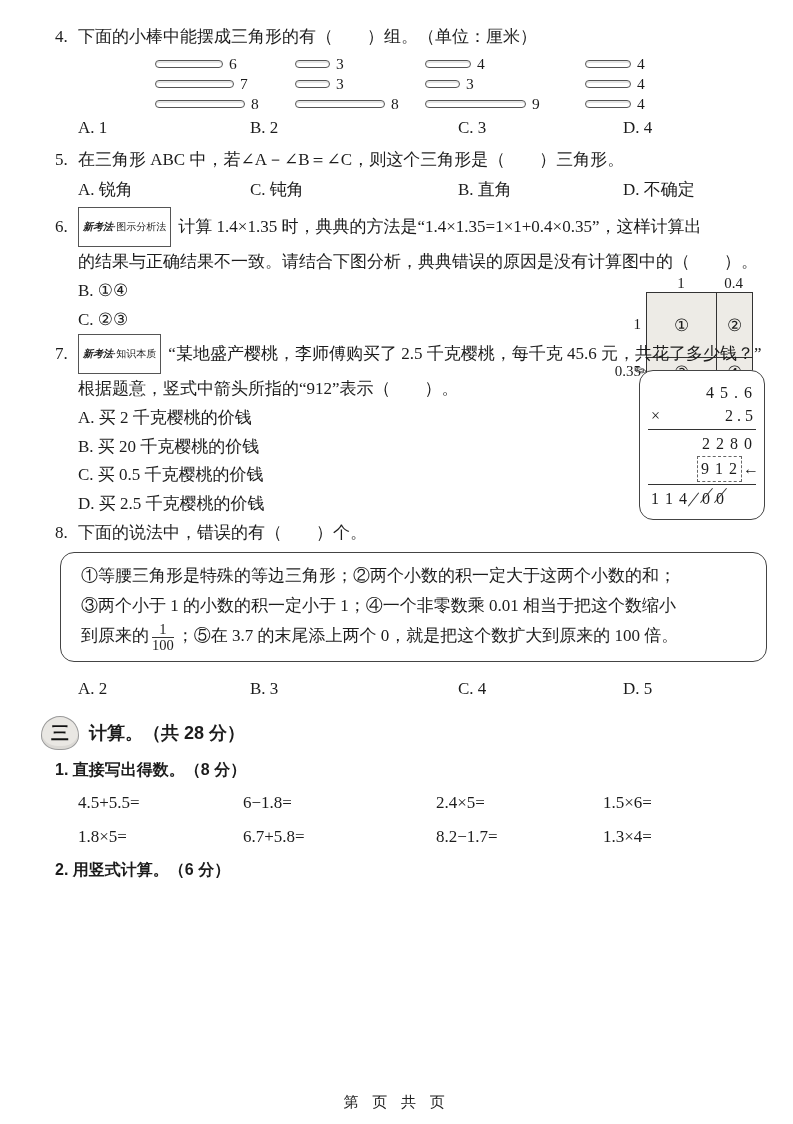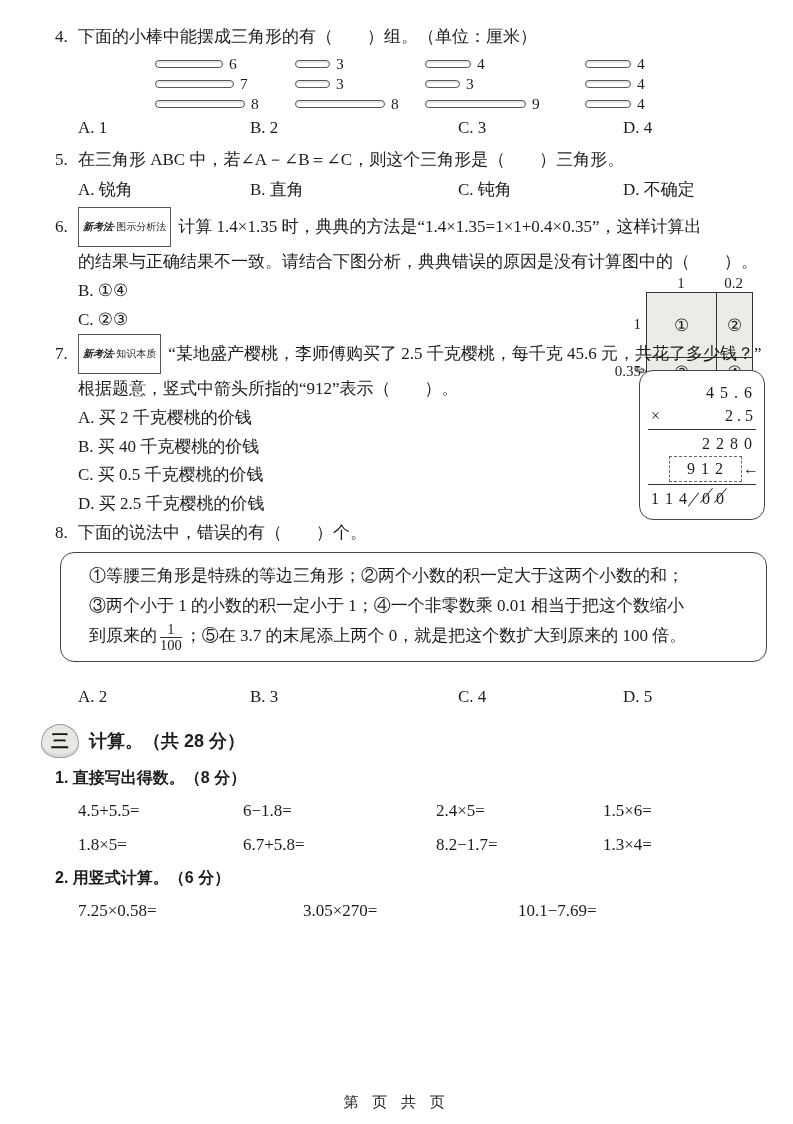--- a/index.html
+++ b/index.html
@@ -57,32 +57,32 @@
   
   .q7-wrap{position:relative;}
   .vcalc{position:absolute;right:2px;top:36px;width:102px;border:1.6px solid #444;
          border-radius:14px;padding:10px 11px 8px 11px;font-size:16px;background:#fff;}
   .vc-doodle{position:absolute;top:-9px;left:-5px;font-size:15px;color:#333;
              transform:rotate(-30deg);}
   .vc-row{text-align:right;letter-spacing:1px;line-height:23px;white-space:nowrap;}
   .vc-op{display:flex;justify-content:space-between;line-height:23px;}
   .vc-rule{border-top:1.4px solid #333;margin:2px -3px;}
   .vc-box-row{display:flex;justify-content:flex-end;align-items:center;line-height:24px;margin:1px 0;}
-  .vc-dashed{border:1.4px dashed #666;padding:0 17px;letter-spacing:1px;}
+  .vc-dashed{border:1.4px dashed #666;padding:0 3px;letter-spacing:1px;}
   .vc-arrow{margin-left:1px;margin-right:-6px;}
   .vc-res{display:flex;align-items:center;line-height:24px;letter-spacing:1px;}
   .decmark{display:inline-block;width:0;height:17px;border-left:1.4px solid #333;
            transform:rotate(38deg);margin:0 3px 0 5px;}
   .struck{position:relative;margin-left:5px;}
   .struck::after{content:"";position:absolute;left:45%;top:-1px;height:19px;
                  border-left:1.4px solid #333;transform:rotate(40deg);}
 
   
-  .q8-box{margin:4px 0 20px 5px;border:1.6px solid #444;border-radius:14px;
-          padding:8px 28px;line-height:30px;}
+  .q8-box{margin:4px 0 12px 5px;border:1.6px solid #444;border-radius:14px;
+          padding:8px 20px;line-height:30px;}
   .frac{display:inline-block;text-align:center;vertical-align:-9px;line-height:1.05;
         margin:0 3px;font-size:14.5px;}
   .frac-n{display:block;border-bottom:1.3px solid #333;padding:0 4px;}
   .frac-d{display:block;}
 
   
   .sec-head{display:flex;align-items:center;gap:10px;margin:12px 0 4px -14px;
             font-family:"Liberation Sans","DejaVu Sans",sans-serif;font-weight:bold;font-size:18px;}
   .sec-badge{flex:0 0 36px;height:32px;background:#e9e7e3;border:1.6px solid #9a9a9a;
              border-radius:55% 55% 50% 50%/62% 62% 45% 45%;display:flex;align-items:center;
@@ -177,39 +177,39 @@
       <span>C. 3</span>
       <span>D. 4</span>
     </div>
 
     <div class="qline">
       <span class="qnum">5.</span>
       <span class="qtext">在三角形 ABC 中，若∠A－∠B＝∠C，则这个三角形是（　　）三角形。</span>
     </div>
     <div class="opts4">
       <span>A. 锐角</span>
+      <span>C. 钝角</span>
       <span>B. 直角</span>
-      <span>C. 钝角</span>
       <span>D. 不确定</span>
     </div>
 
     <div class="qline">
       <span class="qnum">6.</span>
       <span class="qtext"><span class="badge"><span class="bp">新考法</span><span>·图示分析法</span></span><span>计算 1.4×1.35 时，典典的方法是“1.4×1.35=1×1+0.4×0.35”，这样计算出</span></span>
     </div>
     <div class="indent">的结果与正确结果不一致。请结合下图分析，典典错误的原因是没有计算图中的（　　）。</div>
 
     <div class="q6-wrap">
       <div class="vopt">B. ①④</div>
       <div class="vopt">C. ②③</div>
 
       <div class="mult-diagram">
         <div class="md-top">
           <span>1</span>
-          <span>0.2</span>
+          <span>0.4</span>
         </div>
         <div class="md-body">
           <div class="md-left">
             <span>1</span>
             <span>0.35</span>
           </div>
           <div class="md-grid">
             <div class="md-cell md-c1">①</div>
             <div class="md-cell md-c2">②</div>
             <div class="md-cell md-c3">③</div>
@@ -219,21 +219,21 @@
       </div>
     </div>
 
     <div class="q7-wrap">
       <div class="qline">
         <span class="qnum">7.</span>
         <span class="qtext"><span class="badge"><span class="bp">新考法</span><span>·知识本质</span></span><span>“某地盛产樱桃，李师傅购买了 2.5 千克樱桃，每千克 45.6 元，共花了多少钱？”</span></span>
       </div>
       <div class="indent">根据题意，竖式中箭头所指的“912”表示（　　）。</div>
       <div class="vopt">A. 买 2 千克樱桃的价钱</div>
-      <div class="vopt">B. 买 40 千克樱桃的价钱</div>
+      <div class="vopt">B. 买 20 千克樱桃的价钱</div>
       <div class="vopt">C. 买 0.5 千克樱桃的价钱</div>
       <div class="vopt">D. 买 2.5 千克樱桃的价钱</div>
 
       <div class="vcalc">
         <span class="vc-doodle">✎</span>
         <div class="vc-row">4 5 . 6</div>
         <div class="vc-op">
           <span>×</span>
           <span>2 . 5</span>
         </div>
@@ -288,22 +288,17 @@
     </div>
     <div class="calc-row r4">
       <span>1.8×5=</span>
       <span>6.7+5.8=</span>
       <span>8.2−1.7=</span>
       <span>1.3×4=</span>
     </div>
 
     <div class="sub-item">2. 用竖式计算。（6 分）</div>
 
-    <div class="calc-row r3">
-      <span>7.25×0.58=</span>
-      <span>3.05×270=</span>
-      <span>10.1−7.69=</span>
-    </div>
 
   </div>
 
   <div class="footer">第 页 共 页</div>
 </div>
 
 </body></html>

